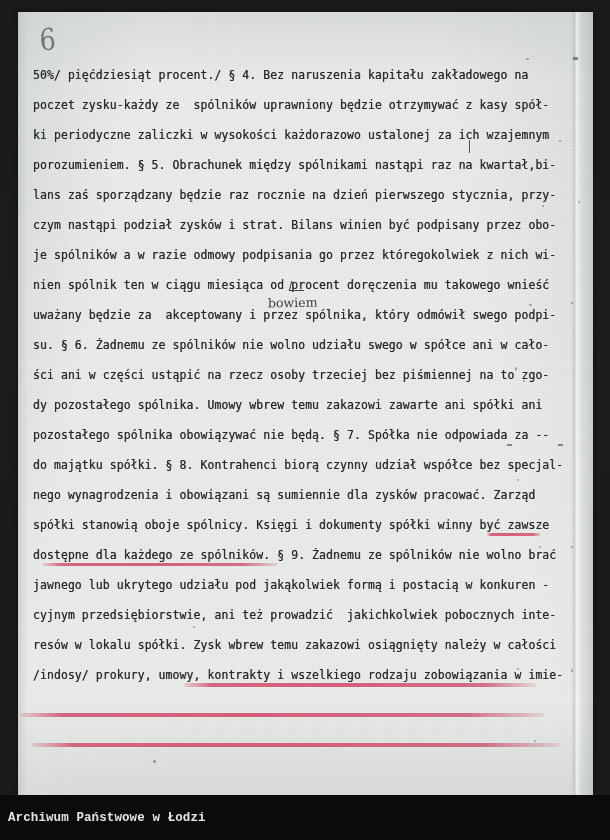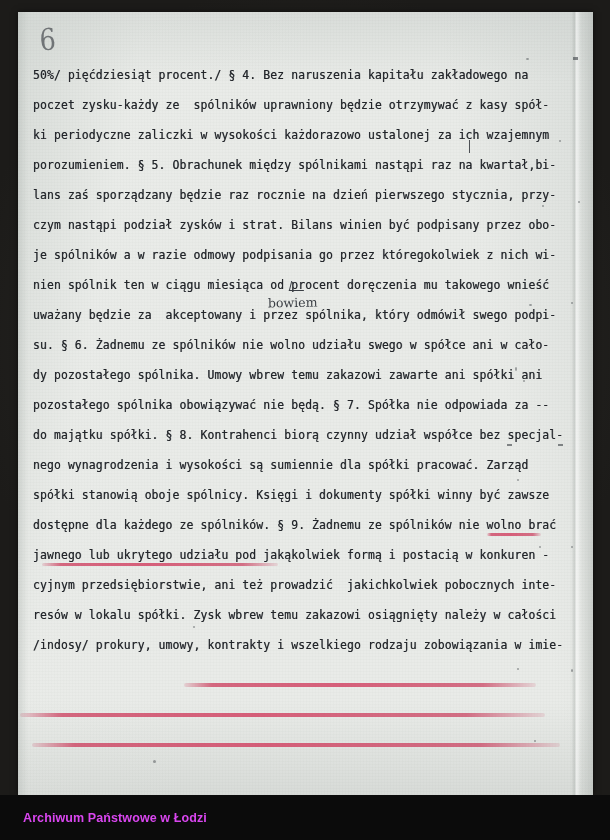--- a/index.html
+++ b/index.html
@@ -206,26 +206,26 @@
     left: 0;
     right: 0;
     bottom: 0;
     height: 45px;
     background: #0b0b0b;
     z-index: 10;
     display: flex;
     align-items: center;
   }
   #credit-text {
-    color: #d946ef;
-    font-family: Liberation Sans, sans-serif;
+    color: #e5e5e5;
+    font-family: Liberation Mono, monospace;
     font-size: 12.5px;
     font-weight: 700;
     letter-spacing: 0.1px;
-    padding-left: 23px;
+    padding-left: 8px;
   }
 </style>
 </head>
 <body>
 
 <div id="viewer">
 
   <div id="page">
 
     <div class="paper-tone"></div>
@@ -240,24 +240,25 @@
       <div class="tline">50%/ pięćdziesiąt procent./ § 4. Bez naruszenia kapitału zakładowego na</div>
       <div class="tline">poczet zysku-każdy ze  spólników uprawniony będzie otrzymywać z kasy spół-</div>
       <div class="tline">ki periodyczne zaliczki w wysokości każdorazowo ustalonej za ich wzajemnym</div>
       <div class="tline">porozumieniem. § 5. Obrachunek między spólnikami nastąpi raz na kwartał,bi-</div>
       <div class="tline">lans zaś sporządzany będzie raz rocznie na dzień pierwszego stycznia, przy-</div>
       <div class="tline">czym nastąpi podział zysków i strat. Bilans winien być podpisany przez obo-</div>
       <div class="tline">je spólników a w razie odmowy podpisania go przez któregokolwiek z nich wi-</div>
       <div class="tline">nien spólnik ten w ciągu miesiąca od procent doręczenia mu takowego wnieść</div>
       <div class="tline">uważany będzie za  akceptowany i przez spólnika, który odmówił swego podpi-</div>
       <div class="tline">su. § 6. Żadnemu ze spólników nie wolno udziału swego w spółce ani w cało-</div>
+      <div class="tline">ści ani w części ustąpić na rzecz osoby trzeciej bez piśmiennej na to zgo-</div>
       <div class="tline">dy pozostałego spólnika. Umowy wbrew temu zakazowi zawarte ani spółki ani</div>
       <div class="tline">pozostałego spólnika obowiązywać nie będą. § 7. Spółka nie odpowiada za --</div>
       <div class="tline">do majątku spółki. § 8. Kontrahenci biorą czynny udział współce bez specjal-</div>
-      <div class="tline">nego wynagrodzenia i wysokości są sumiennie dla spółki pracować. Zarząd</div>
+      <div class="tline">nego wynagrodzenia i obowiązani są sumiennie dla zysków pracować. Zarząd</div>
       <div class="tline">spółki stanowią oboje spólnicy. Księgi i dokumenty spółki winny być zawsze</div>
       <div class="tline">dostępne dla każdego ze spólników. § 9. Żadnemu ze spólników nie wolno brać</div>
       <div class="tline">jawnego lub ukrytego udziału pod jakąkolwiek formą i postacią w konkuren -</div>
       <div class="tline">cyjnym przedsiębiorstwie, ani też prowadzić  jakichkolwiek pobocznych inte-</div>
       <div class="tline">resów w lokalu spółki. Zysk wbrew temu zakazowi osiągnięty należy w całości</div>
       <div class="tline">/indosy/ prokury, umowy, kontrakty i wszelkiego rodzaju zobowiązania w imie-</div>
 
     </div>
 
     <div class="insertion" id="insert-bowiem">bowiem</div>

